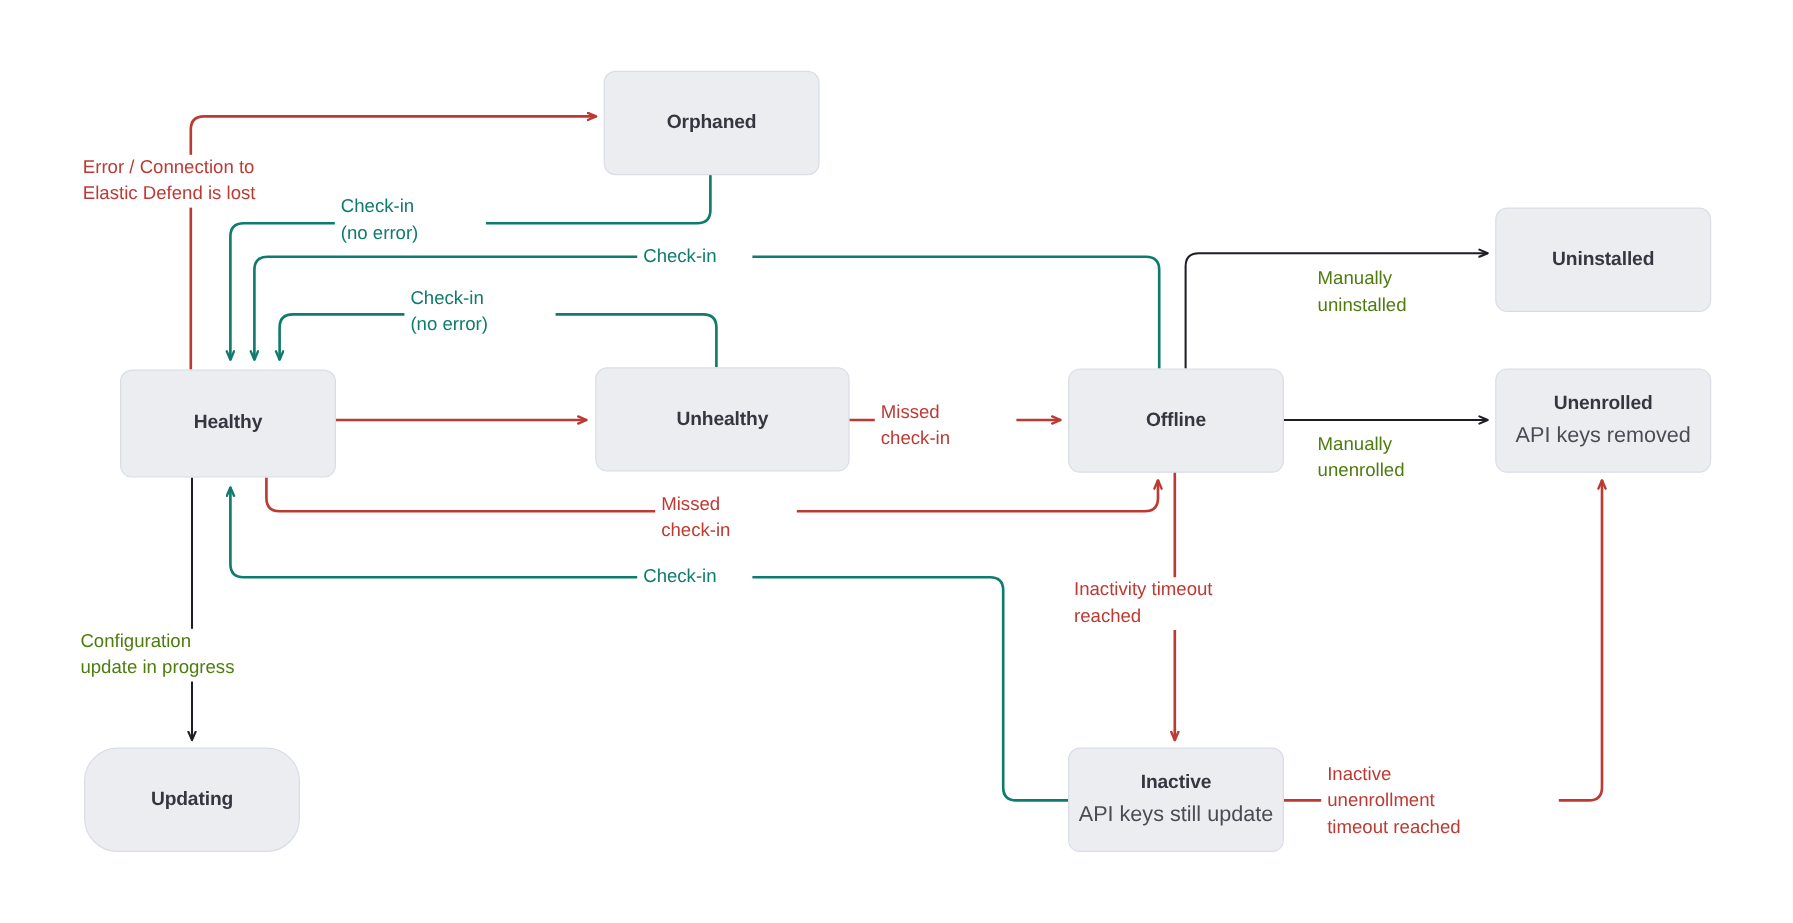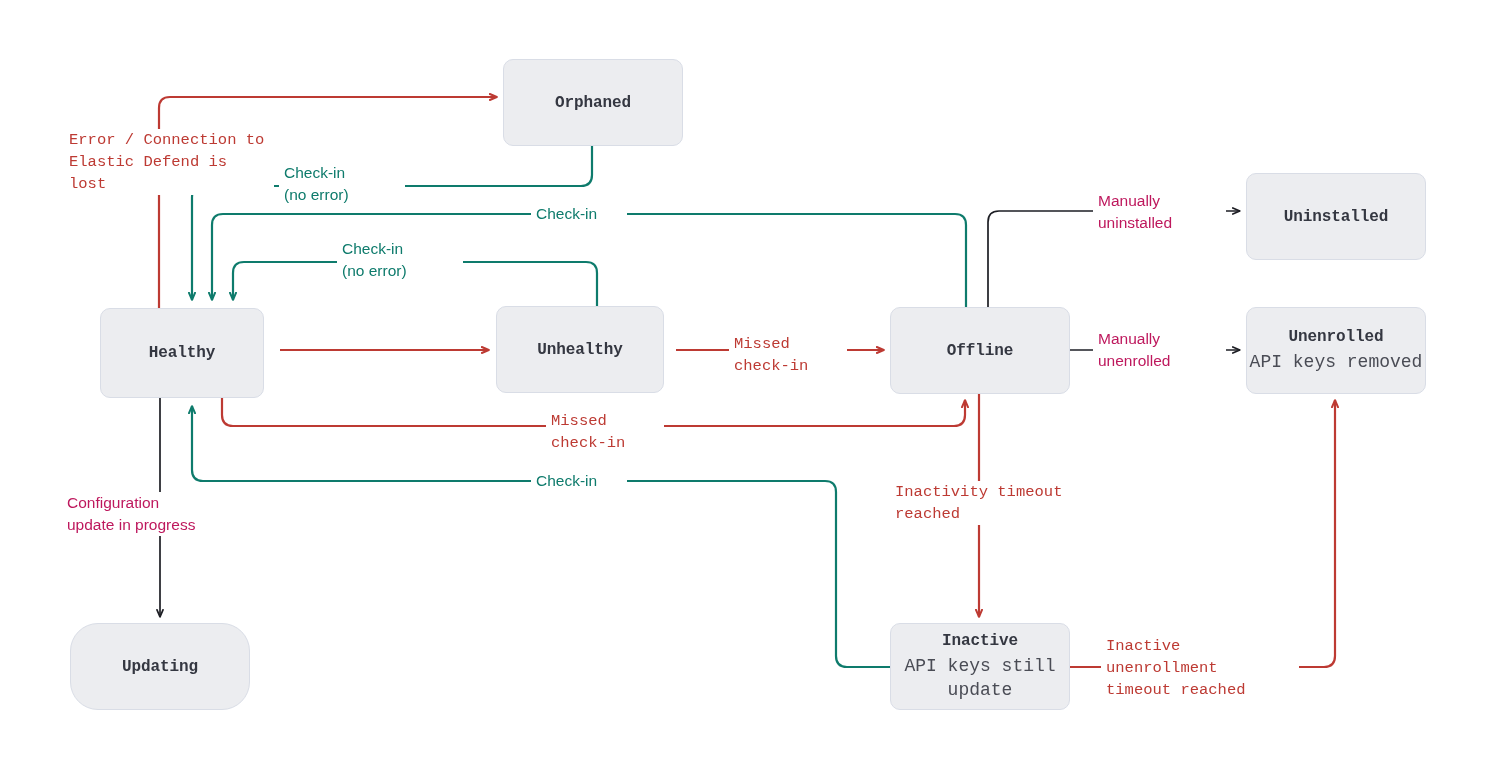--- a/index.html
+++ b/index.html
@@ -29,21 +29,20 @@
     position: absolute;
     box-sizing: border-box;
     background: #ECEDF0;
     border: 1px solid #D9DDE6;
     border-radius: 10px;
     display: flex;
     flex-direction: column;
     align-items: center;
     justify-content: center;
     text-align: center;
-    font-family: Liberation Mono, monospace;
   }
   .node-title {
     font-size: 16px;
     font-weight: bold;
     color: #343741;
     letter-spacing: -0.1px;
     line-height: 1.25;
   }
   .node-sub {
     font-size: 18px;
@@ -54,23 +53,23 @@
   }
   .edge-label {
     position: absolute;
     font-size: 15.5px;
     line-height: 1.42;
     text-align: left;
     white-space: pre-line;
     background: #ffffff;
     padding: 0 5px;
   }
-  .lbl-red   { color: #BD3A33; font-family: Liberation Mono, monospace; }
+  .lbl-red   { color: #BD3A33; }
   .lbl-green { color: #0E7B6C; }
-  .lbl-black { color: #be185d; }
+  .lbl-black { color: #4d7c0f; margin-top: 32px; }
   .lbl-left  { text-align: left; }
 </style>
 </head>
 <body>
 
 <div id="diagram-root">
 
   <svg class="layer" viewBox="0 0 1494 769" xmlns="http://www.w3.org/2000/svg">
     <defs>
       <marker id="arw-red" markerWidth="11" markerHeight="11" refX="8.2" refY="4" orient="auto" markerUnits="userSpaceOnUse">
@@ -147,25 +146,25 @@
 unenrollment
 timeout reached</div>
 
   <div class="edge-label lbl-black" style="left:62px; top:492px; width:198px;">Configuration
 update in progress</div>
 
   <div class="node-box" style="left:503px; top:59px; width:180px; height:87px;">
     <div class="node-title">Orphaned</div>
   </div>
 
-  <div class="node-box" style="left:100px; top:308px; width:164px; height:90px;">
+  <div class="node-box" style="left:100px; top:308px; width:180px; height:90px;">
     <div class="node-title">Healthy</div>
   </div>
 
-  <div class="node-box" style="left:496px; top:306px; width:168px; height:87px;">
+  <div class="node-box" style="left:496px; top:306px; width:212px; height:87px;">
     <div class="node-title">Unhealthy</div>
   </div>
 
   <div class="node-box" style="left:890px; top:307px; width:180px; height:87px;">
     <div class="node-title">Offline</div>
   </div>
 
   <div class="node-box" style="left:1246px; top:173px; width:180px; height:87px;">
     <div class="node-title">Uninstalled</div>
   </div>

